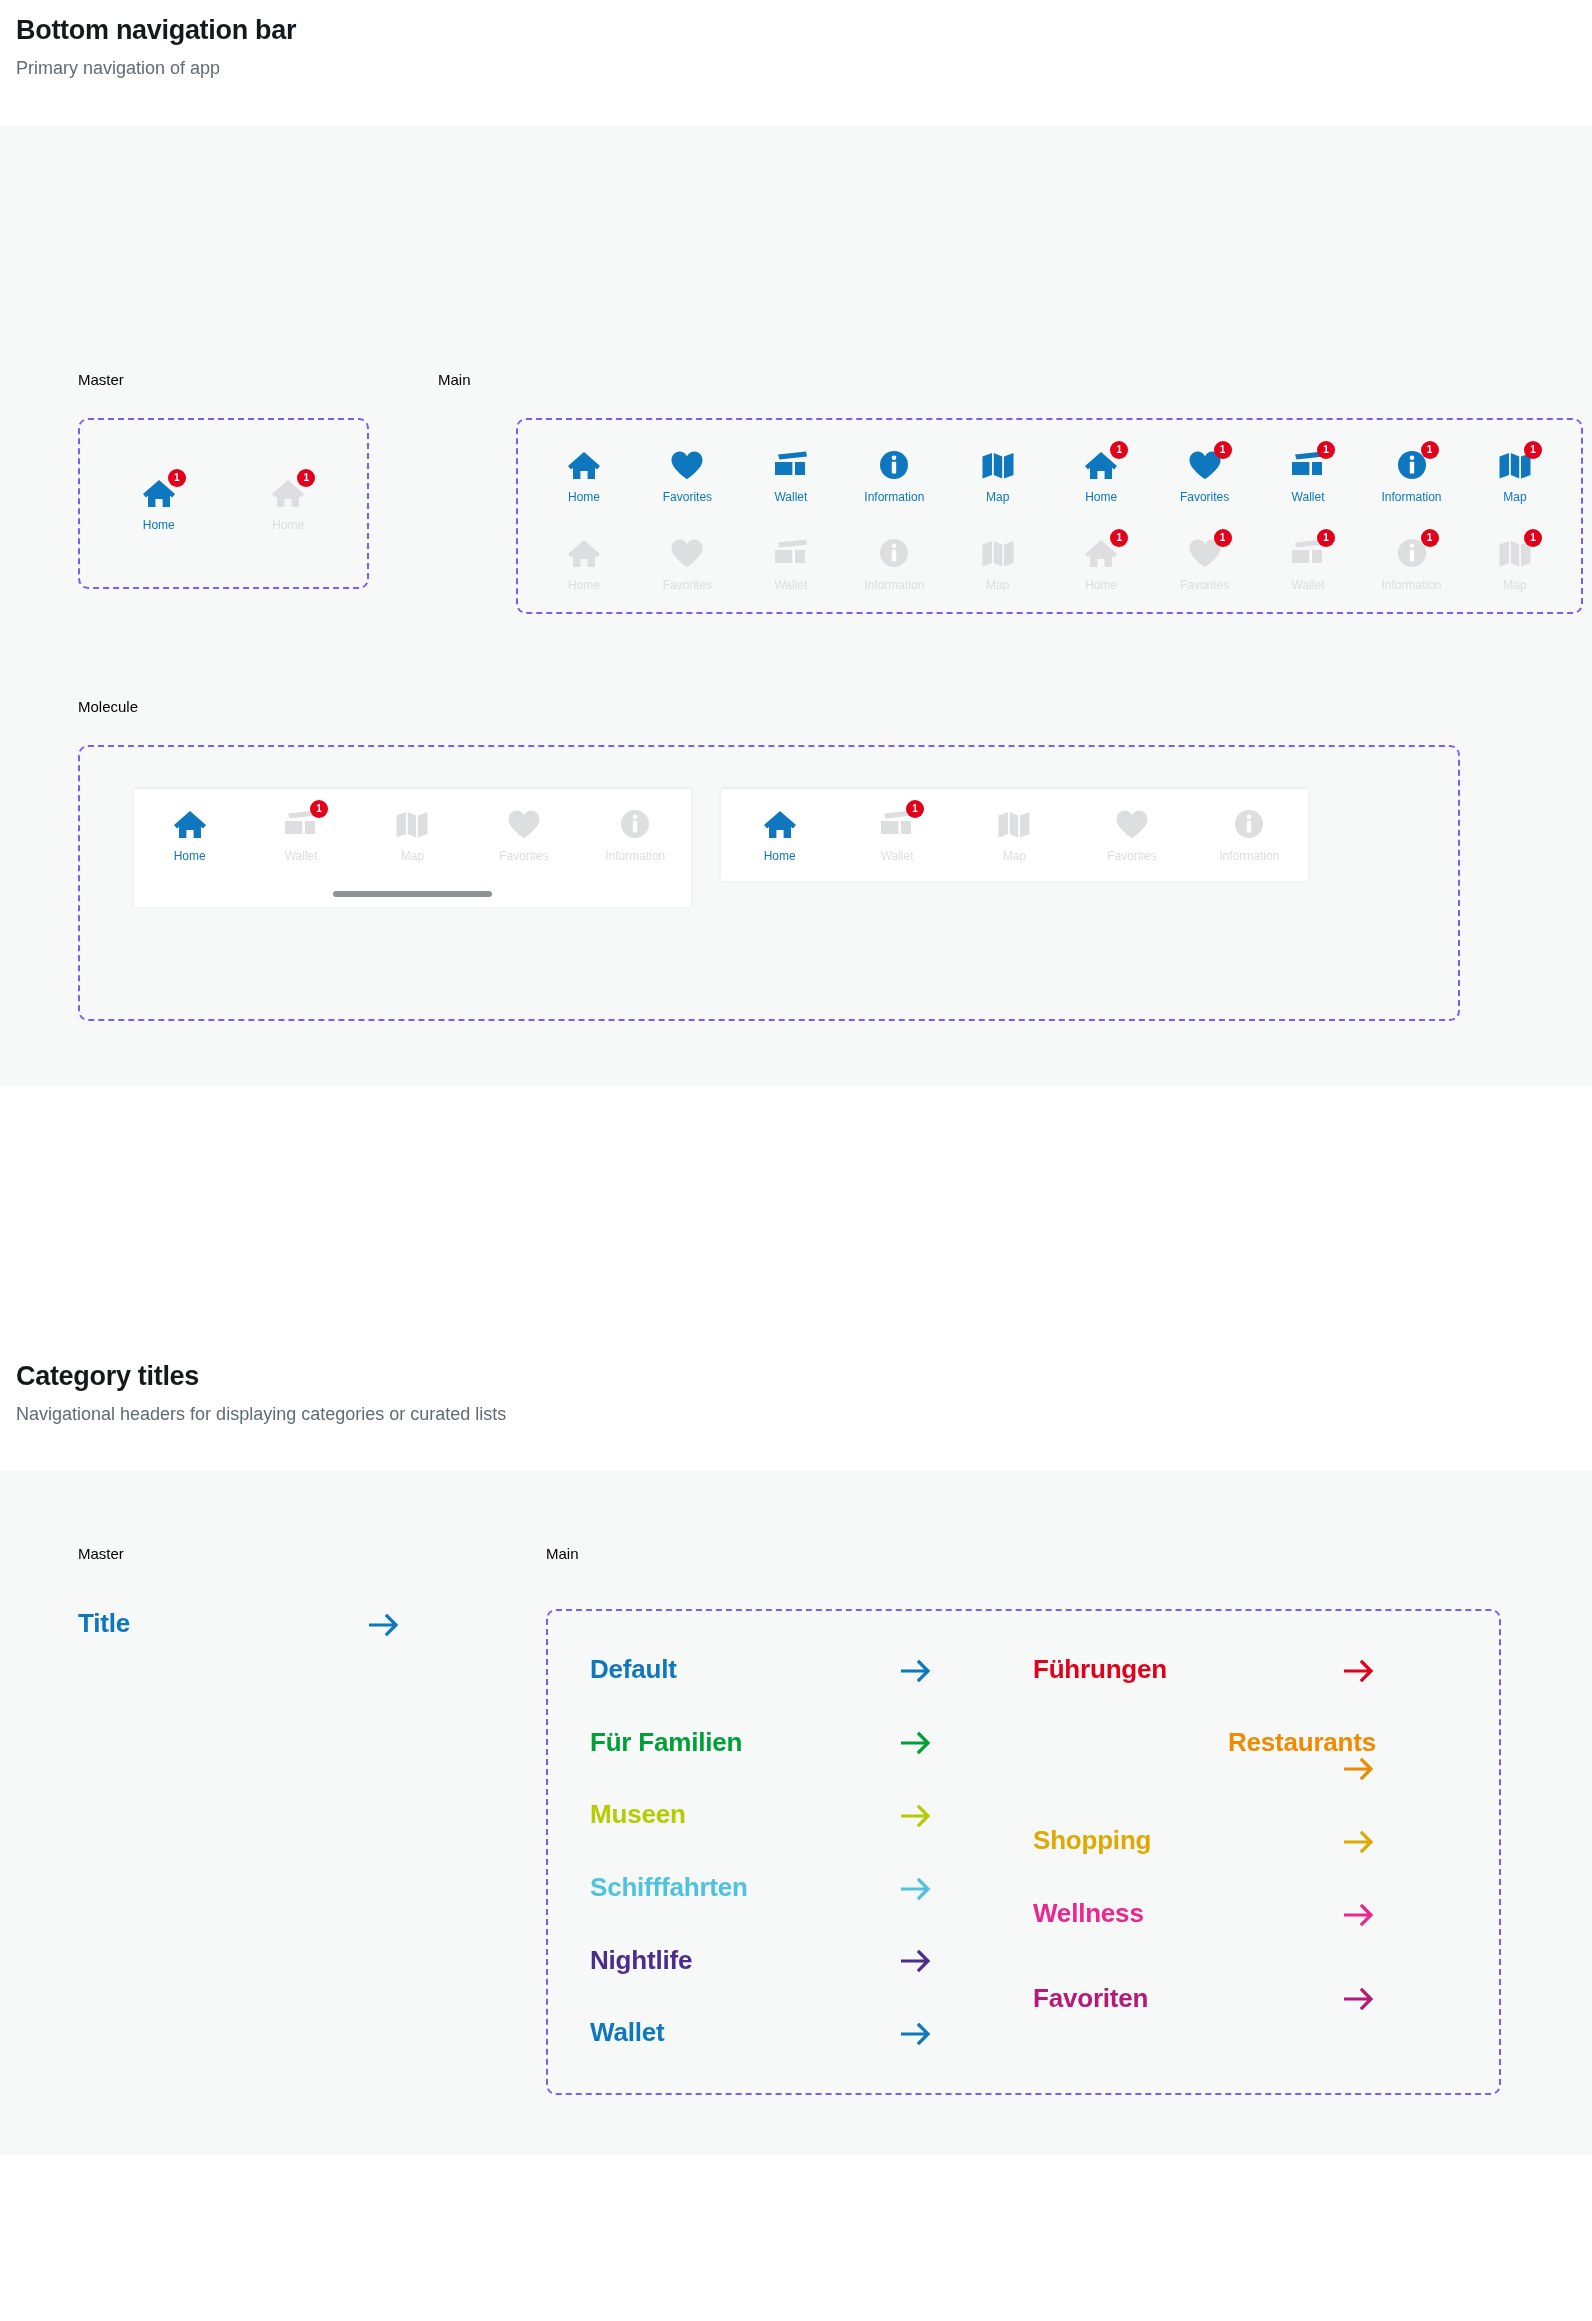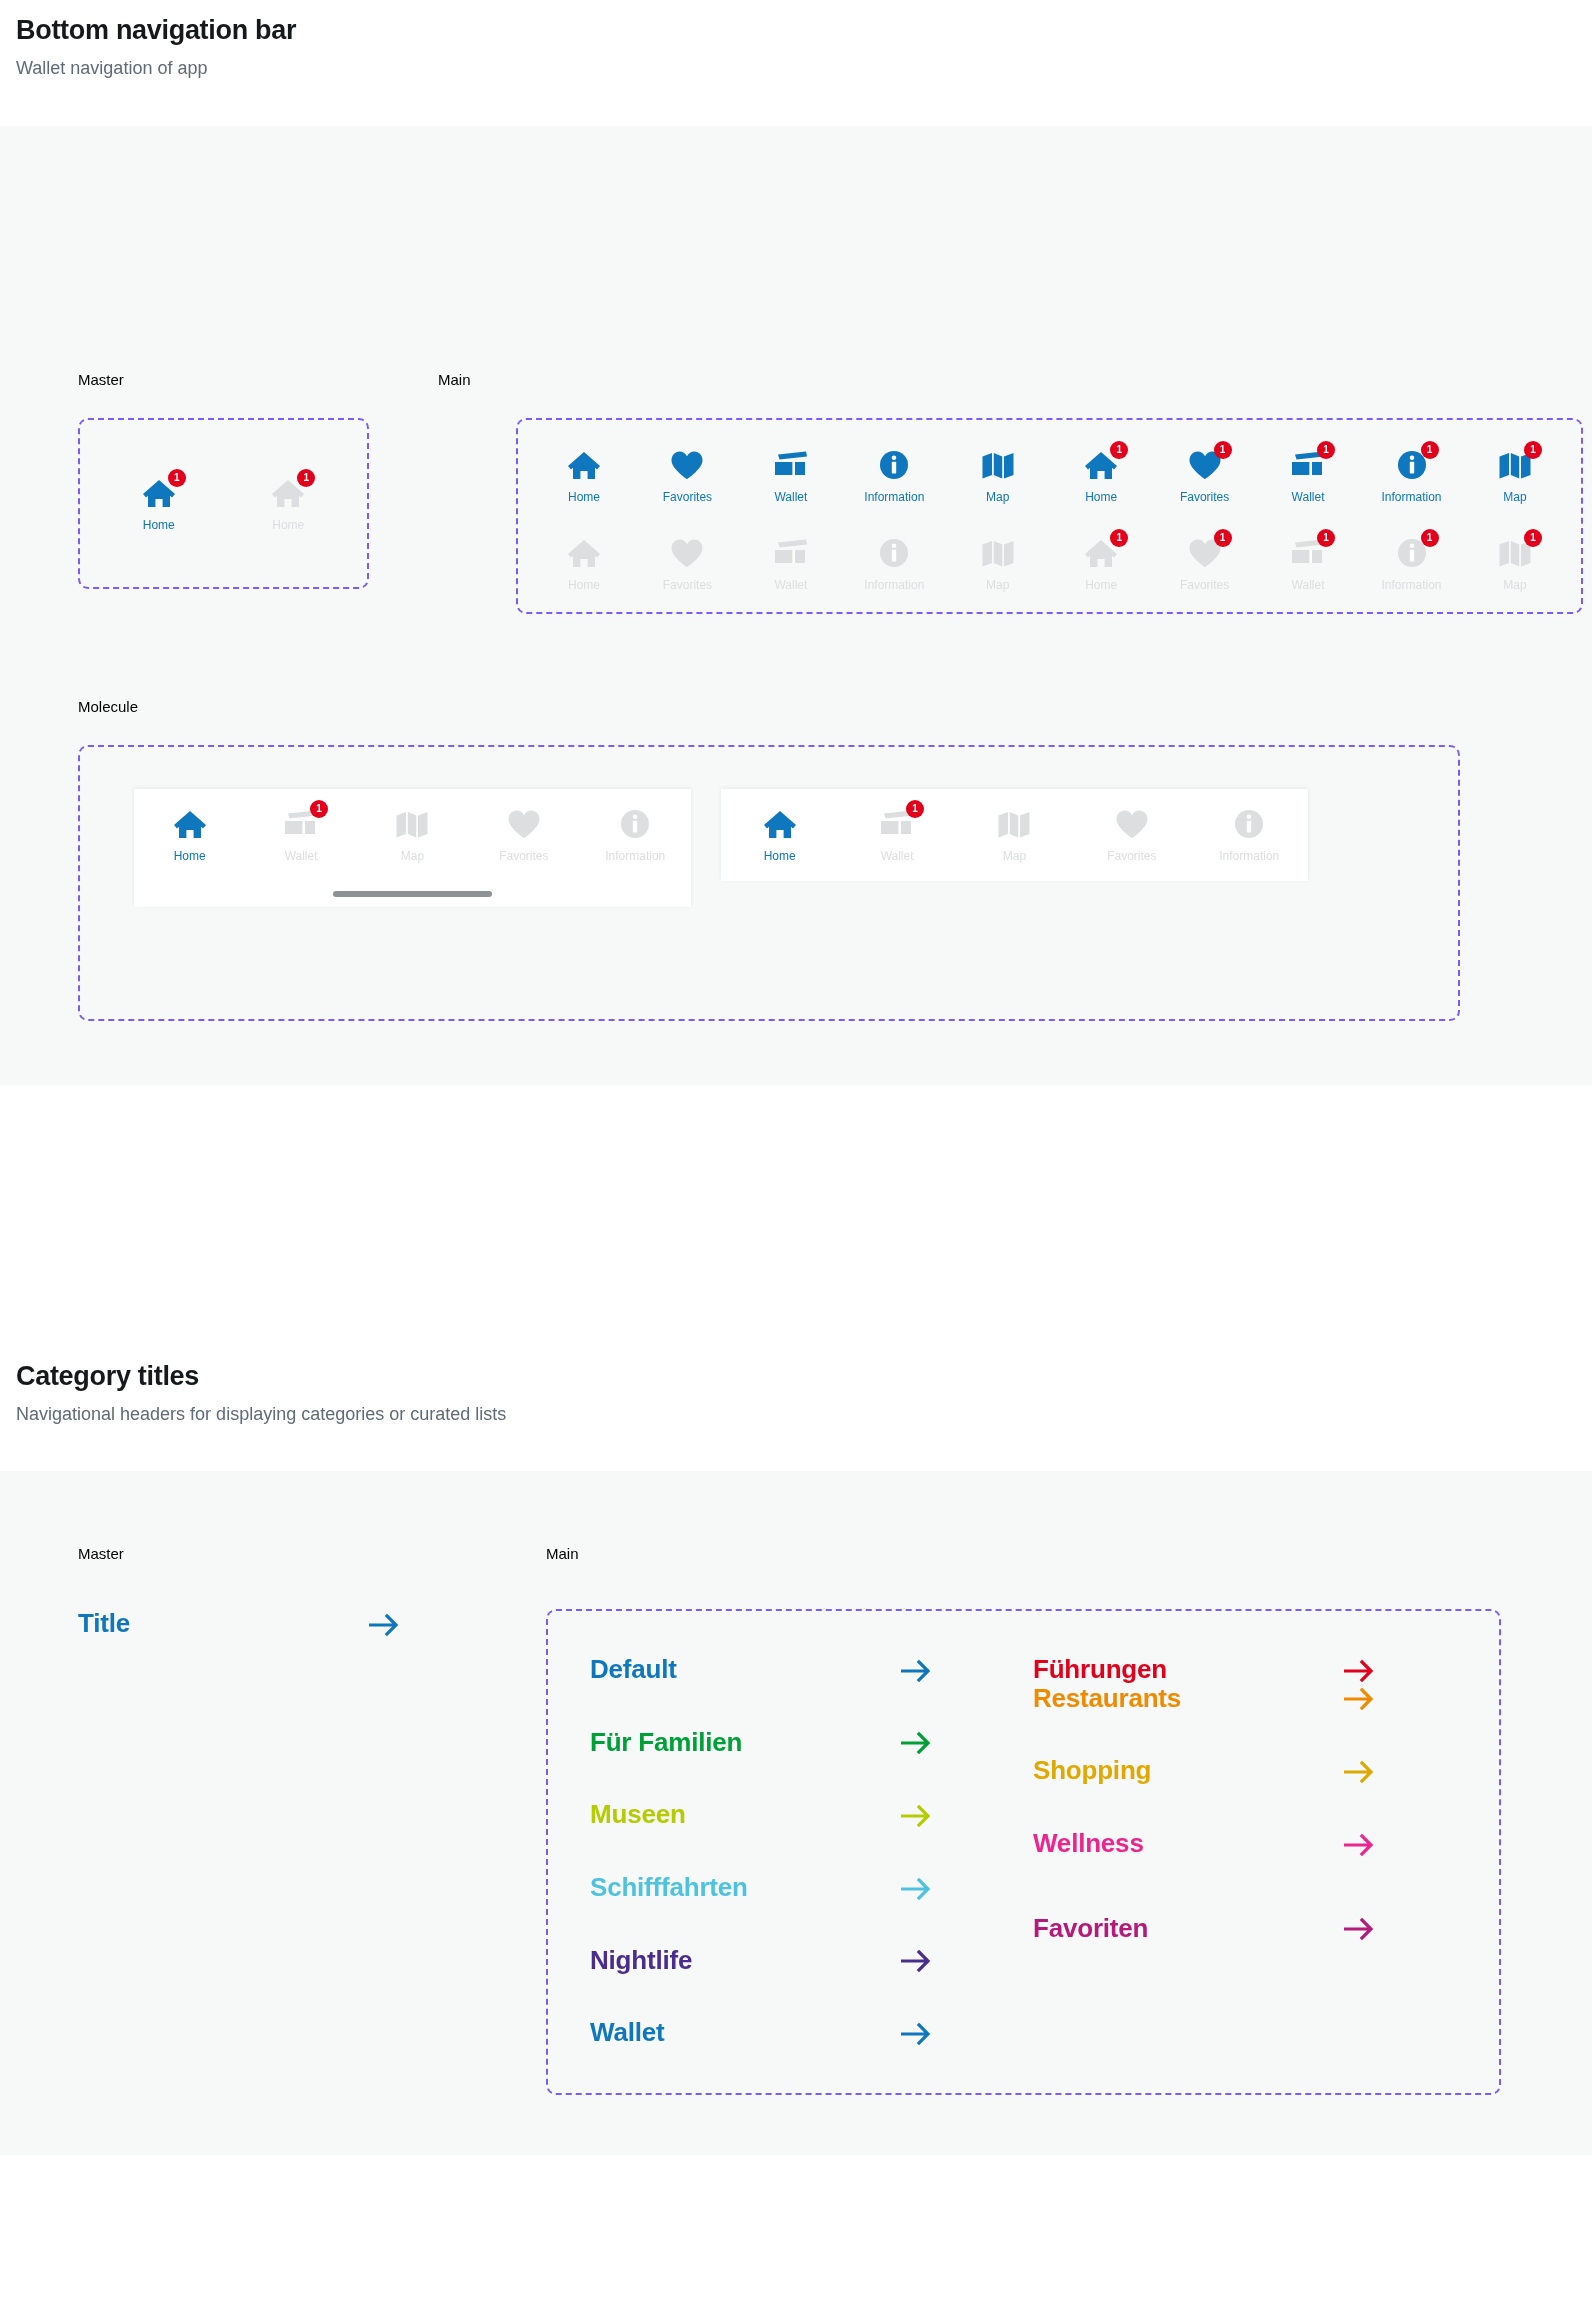--- a/index.html
+++ b/index.html
@@ -125,21 +125,21 @@
   .cat-arrow { display: flex; align-items: center; }
   .cat-arrow svg { display: block; }
 </style>
 </head>
 <body>
 
 <div>
 
   <div class="sec-head" style="padding-top:14px;">
     <div class="sec-title">Bottom navigation bar</div>
-    <div class="sec-sub">Wallet navigation of app</div>
+    <div class="sec-sub">Primary navigation of app</div>
   </div>
 
   <div class="panel" style="margin-top:44px; padding: 0 0 60px 0; height:960px;">
 
     <div style="display:flex; padding-top:245px;">
       <div style="width:438px; padding-left:78px;">
         <div class="group-label">Master</div>
       </div>
       <div>
         <div class="group-label">Main</div>
@@ -571,21 +571,21 @@
             </div>
             <div style="width: 343px;">
               <div class="cat-row">
                 <div class="cat-label" style="color: rgb(226, 0, 26);">Führungen</div>
                 <div class="cat-arrow">
                   <svg width="32" height="26" viewBox="0 0 32 26">
                     <path d="M0 13 H26 M18 4 L27 13 L18 22" fill="none" stroke="#e2001a" stroke-width="3.2" stroke-linecap="square"></path>
                   </svg>
                 </div>
               </div>
-              <div class="cat-row" style="">
+              <div class="cat-row" style="margin-top: 44px; flex-direction: column;">
                 <div class="cat-label" style="color: rgb(240, 138, 0);">Restaurants</div>
                 <div class="cat-arrow">
                   <svg width="32" height="26" viewBox="0 0 32 26">
                     <path d="M0 13 H26 M18 4 L27 13 L18 22" fill="none" stroke="#f08a00" stroke-width="3.2" stroke-linecap="square"></path>
                   </svg>
                 </div>
               </div>
               <div class="cat-row" style="margin-top: 44px;">
                 <div class="cat-label" style="color: rgb(224, 168, 0);">Shopping</div>
                 <div class="cat-arrow">

